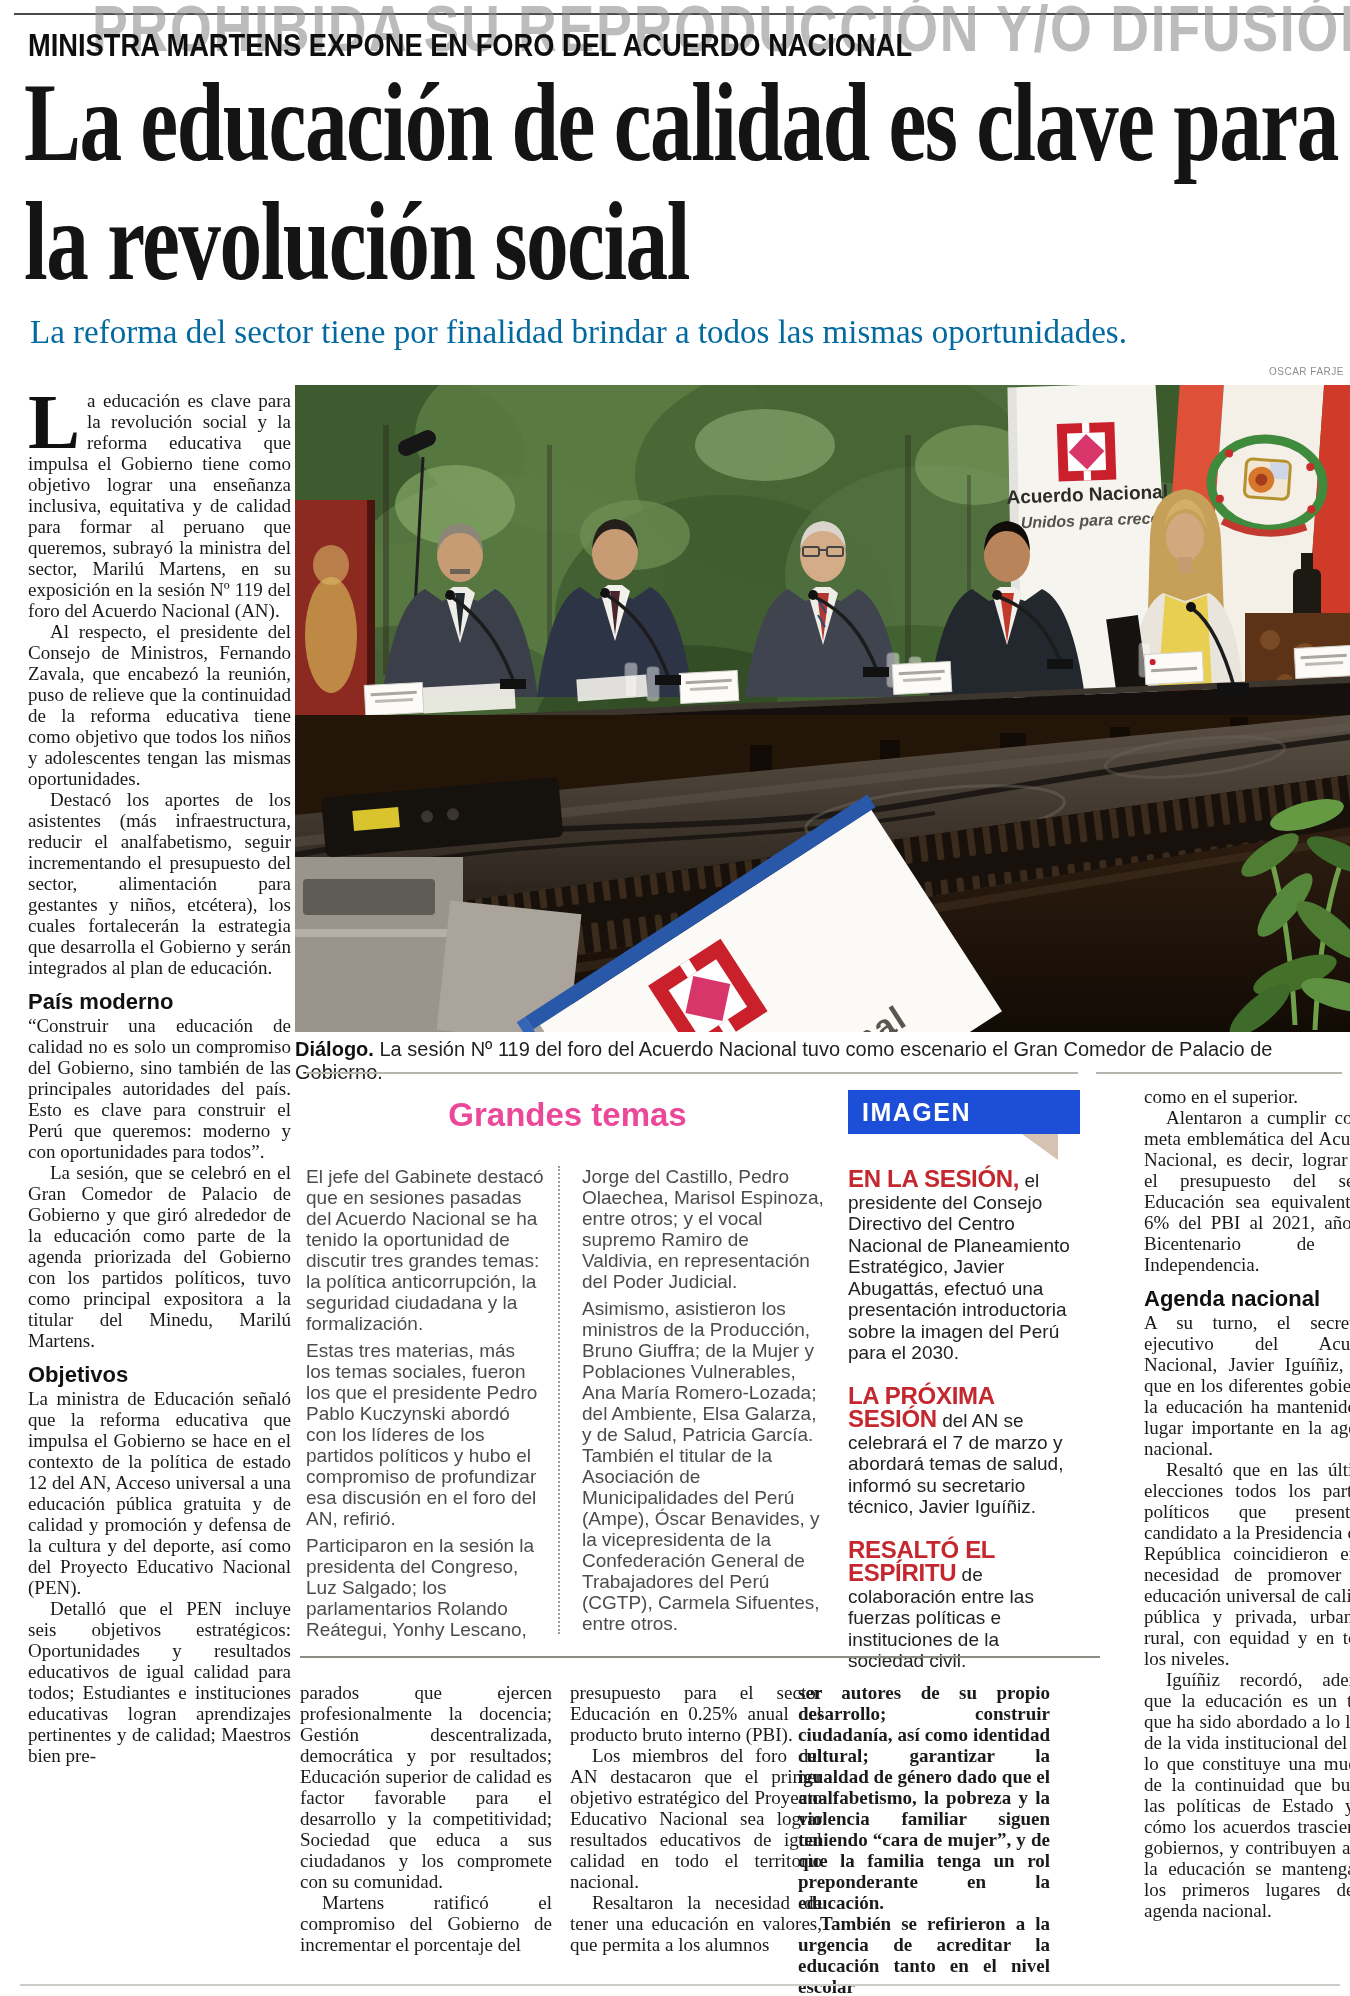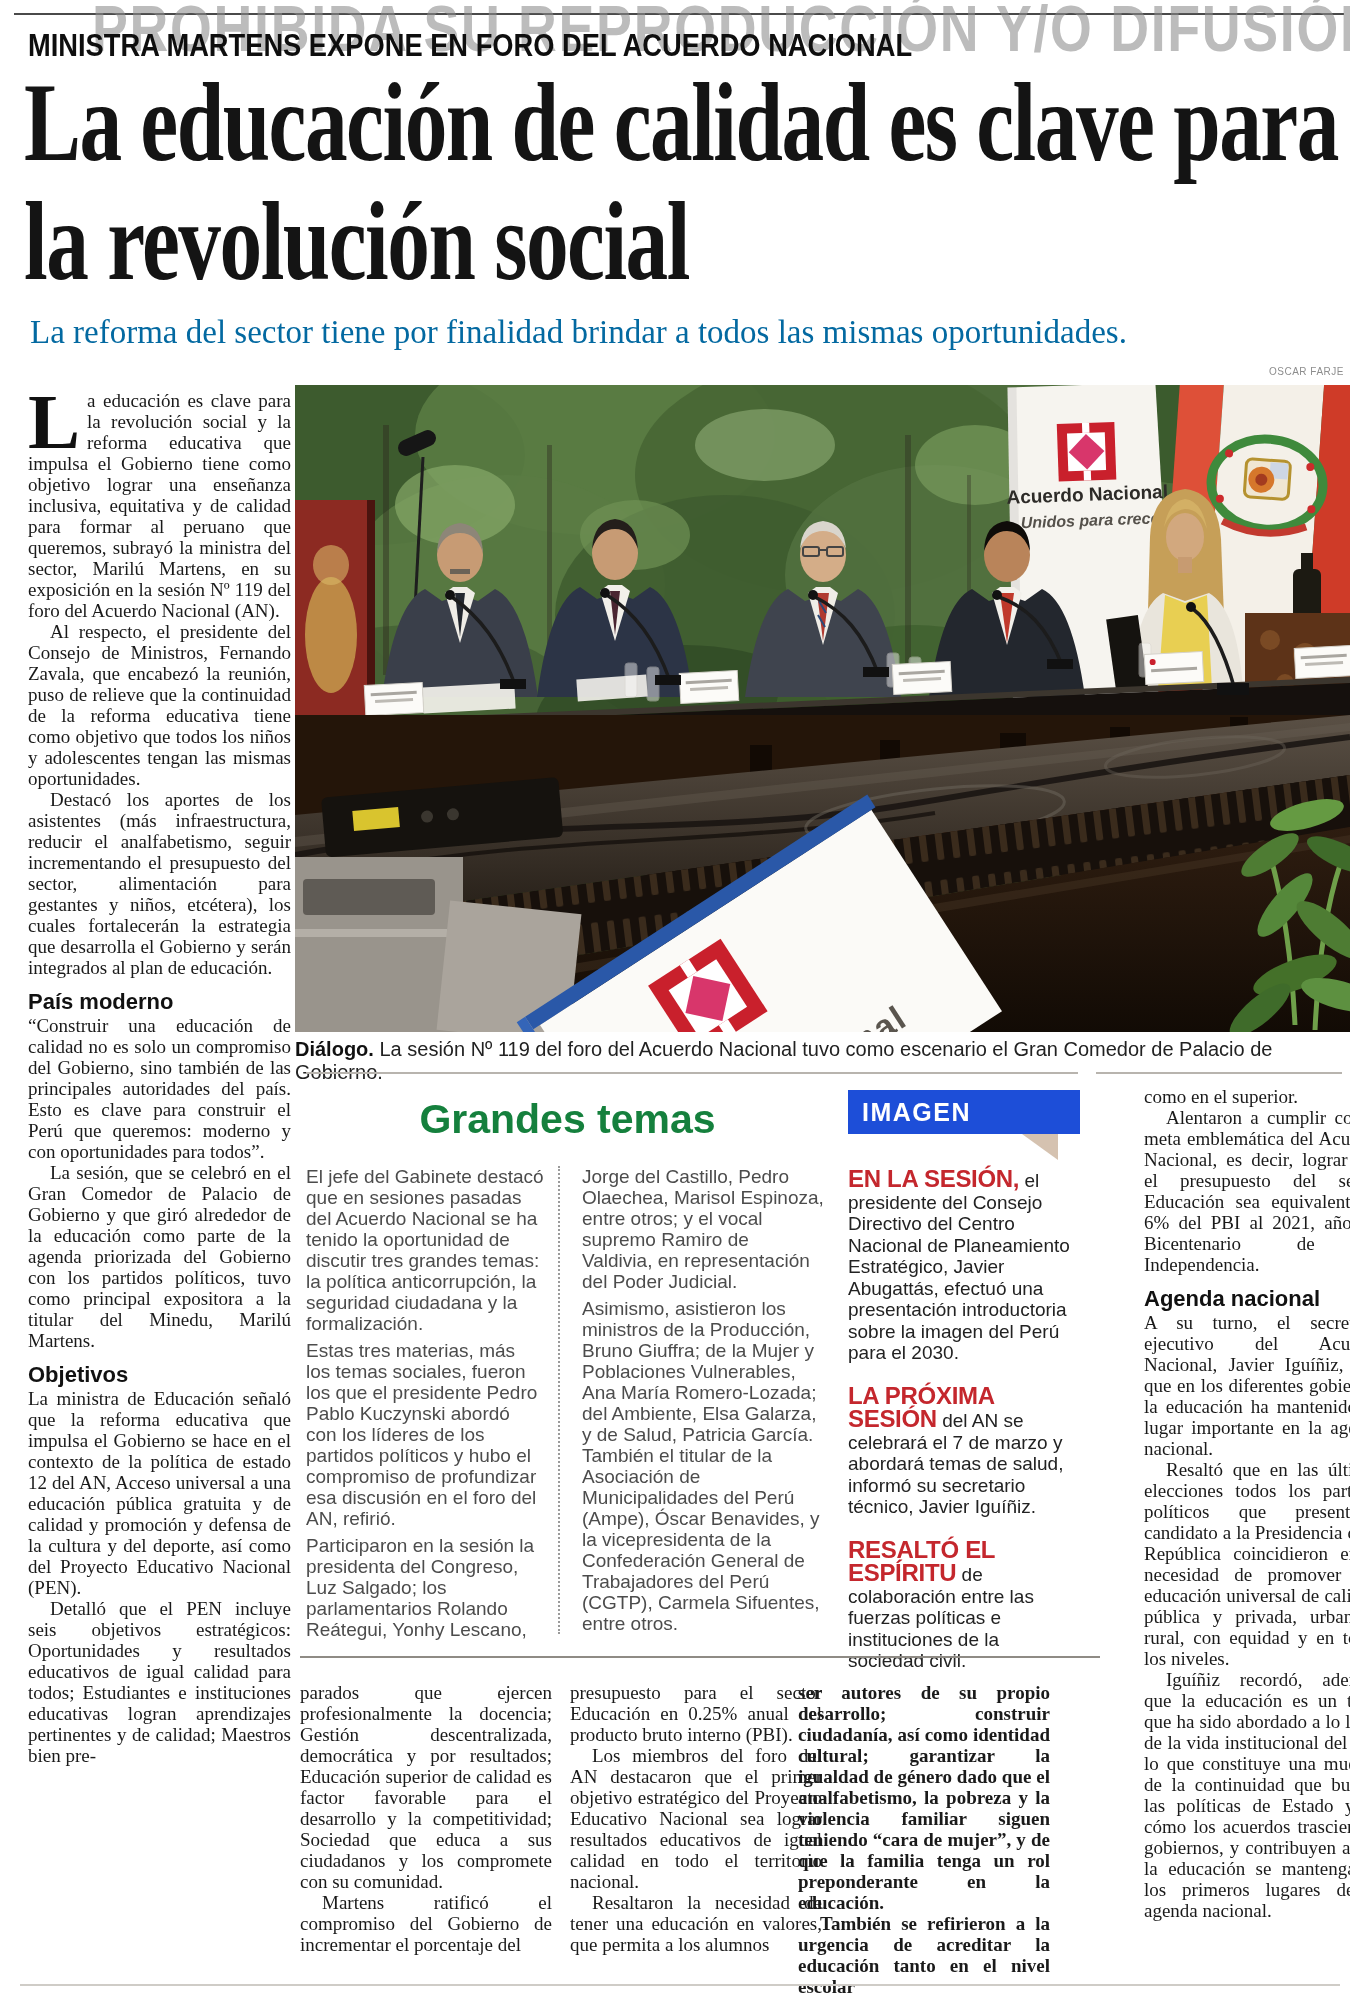--- a/index.html
+++ b/index.html
@@ -29,21 +29,21 @@
   .serifcol p{margin:0;text-indent:22px;}
   .serifcol p.noindent{text-indent:0;}
   .col-head{font-family:"Liberation Sans",sans-serif;font-weight:bold;font-size:22px;
             color:#111;margin:13px 0 3px 0;text-indent:0;}
   .left-col{left:28px;top:390px;width:263px;}
   .dropcap{float:left;font-weight:bold;font-size:78px;line-height:60px;padding:2px 7px 0 0;color:#111;}
   .rule-a{left:306px;top:1072px;width:772px;height:2px;background:#b8b4ae;}
   .rule-b{left:1096px;top:1072px;width:246px;height:2px;background:#b8b4ae;}
   
   .gt-title{left:295px;top:1096px;width:545px;text-align:center;font-family:"Liberation Sans",sans-serif;
-            font-weight:bold;font-size:41px;color:#15803d;}
+            font-weight:bold;font-size:33px;color:#ec4899;}
   .gt-col{font-family:"Liberation Sans",sans-serif;font-size:19px;line-height:21px;color:#4c4c4c;}
   .gt-col p{margin:6px;}
   .gt-col1{left:300px;top:1160px;width:250px;}
   .gt-col2{left:576px;top:1160px;width:254px;}
   .gt-divider{left:558px;top:1166px;height:468px;width:0;border-left:2px dotted #9a9a9a;}
   
   .imagen-head{left:848px;top:1090px;width:218px;height:44px;background:#1d4ed8;color:#fff;
                font-family:"Liberation Sans",sans-serif;font-weight:bold;font-size:25px;
                letter-spacing:1.5px;line-height:44px;padding-left:14px;}
   .imagen-tail{left:1022px;top:1134px;width:0;height:0;border-top:26px solid #d5c2b0;

